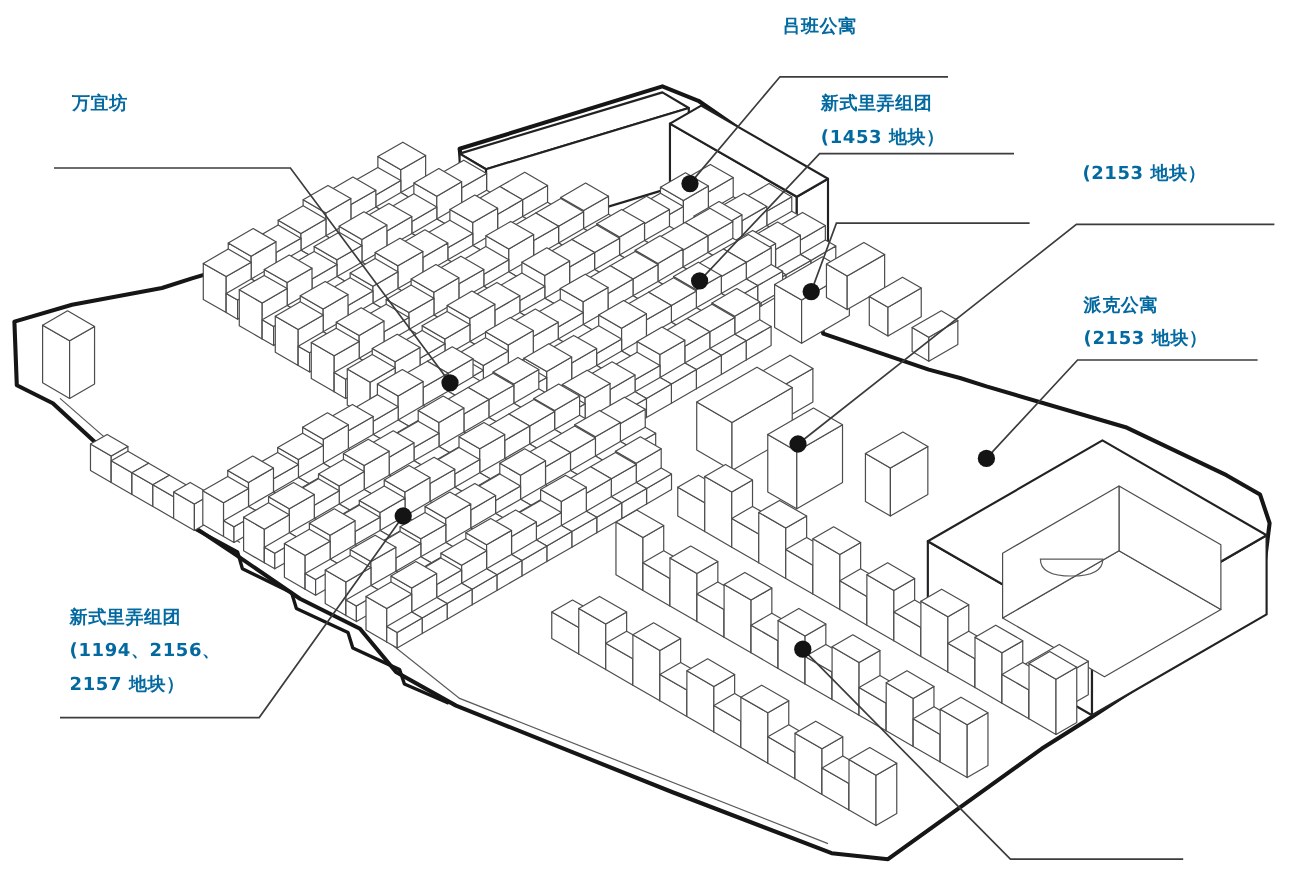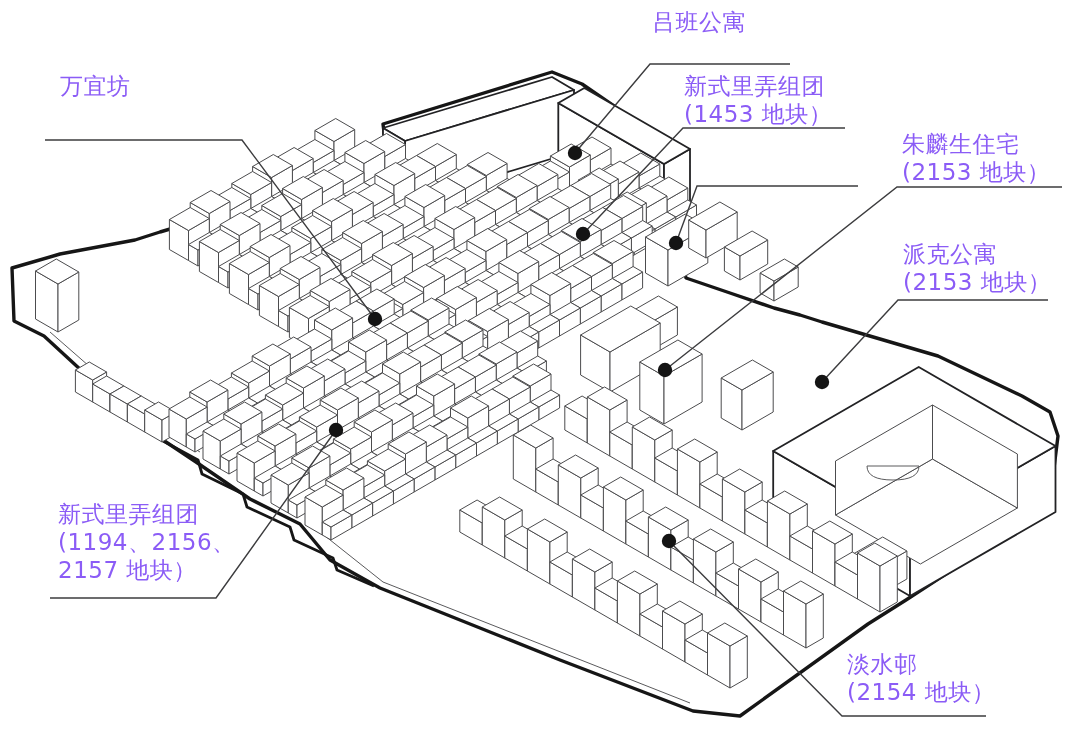--- a/index.html
+++ b/index.html
@@ -1,20 +1,20 @@
 <!DOCTYPE html>
 <html><head>
 <meta charset="utf-8">
 <style>
   html,body{margin:0;padding:0;background:#fff;}
   .stage{position:relative;width:1080px;height:731px;background:#fff;overflow:hidden;
          font-family:"DejaVu Sans","Liberation Sans",sans-serif;}
   .stage svg{position:absolute;left:0;top:0;}
-  .callout{position:absolute;color:#8b5cf6;font-size:23px;line-height:28px;
-           letter-spacing:.5px;white-space:nowrap;}
+  .callout{position:absolute;color:#0369a1;font-size:15px;line-height:28px;
+           letter-spacing:.5px;white-space:nowrap;font-weight:bold;}
   .cl{height:28px;}
   
   .ln{fill:#ffffff;stroke:#4c4c4e;stroke-width:1;stroke-linejoin:round;}
   .bld{fill:#ffffff;stroke:#222224;stroke-width:1.8;stroke-linejoin:round;}
   .bold{fill:#ffffff;stroke:#161616;stroke-width:3.4;stroke-linejoin:round;}
   .boldln{fill:none;stroke:#161616;stroke-width:2.8;stroke-linejoin:round;}
   .thin{fill:none;stroke:#5a5a5c;stroke-width:1;}
   .leader{fill:none;stroke:#3c3c3e;stroke-width:1.4;}
   .dot{fill:#141414;stroke:none;}
 </style>
@@ -1219,32 +1219,27 @@
     </svg>
 
   <div class="callout" style="left:652px;top:8px">
     <div class="cl">吕班公寓</div>
   </div>
   <div class="callout" style="left:684px;top:72px">
     <div class="cl">新式里弄组团</div>
     <div class="cl">(1453 地块）</div>
   </div>
   <div class="callout" style="left:902px;top:130px">
-    <div class="cl">朱麟生住宅</div>
     <div class="cl">(2153 地块）</div>
   </div>
   <div class="callout" style="left:903px;top:240px">
     <div class="cl">派克公寓</div>
     <div class="cl">(2153 地块）</div>
   </div>
   <div class="callout" style="left:60px;top:72px">
     <div class="cl">万宜坊</div>
   </div>
   <div class="callout" style="left:58px;top:500px">
     <div class="cl">新式里弄组团</div>
     <div class="cl">(1194、2156、</div>
     <div class="cl">2157 地块）</div>
   </div>
-  <div class="callout" style="left:847px;top:650px">
-    <div class="cl">淡水邨</div>
-    <div class="cl">(2154 地块）</div>
-  </div>
 </div>
 
 </body></html>

